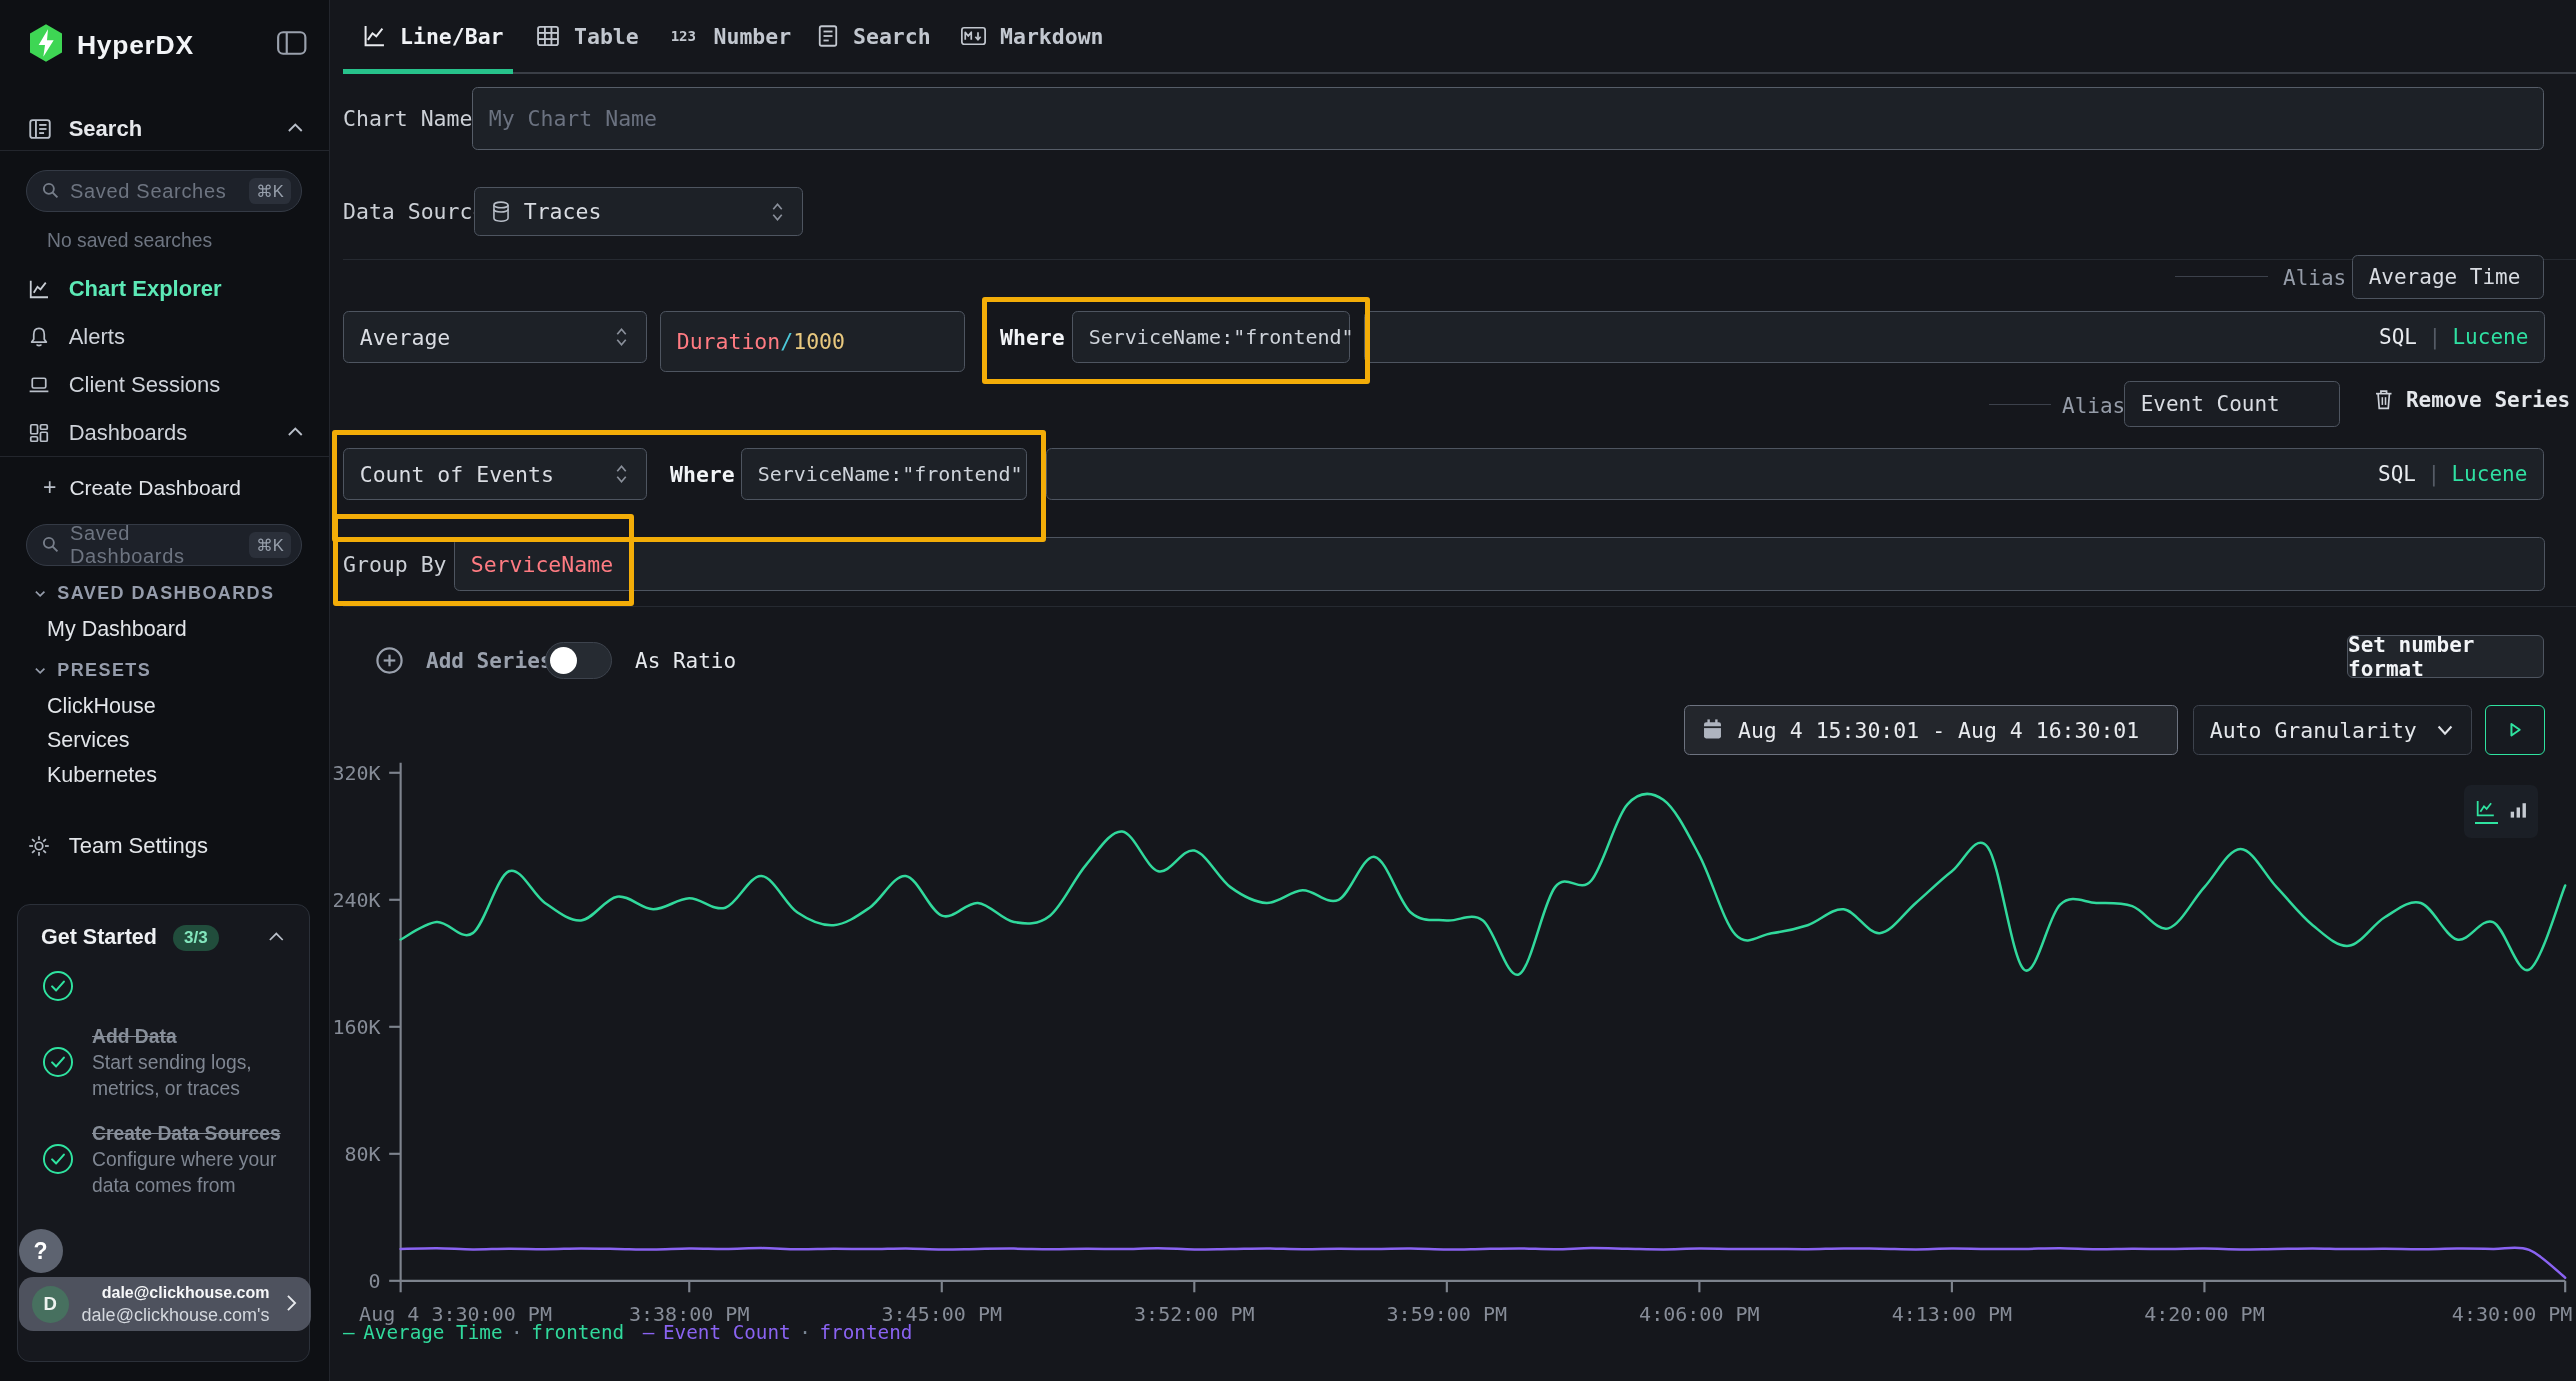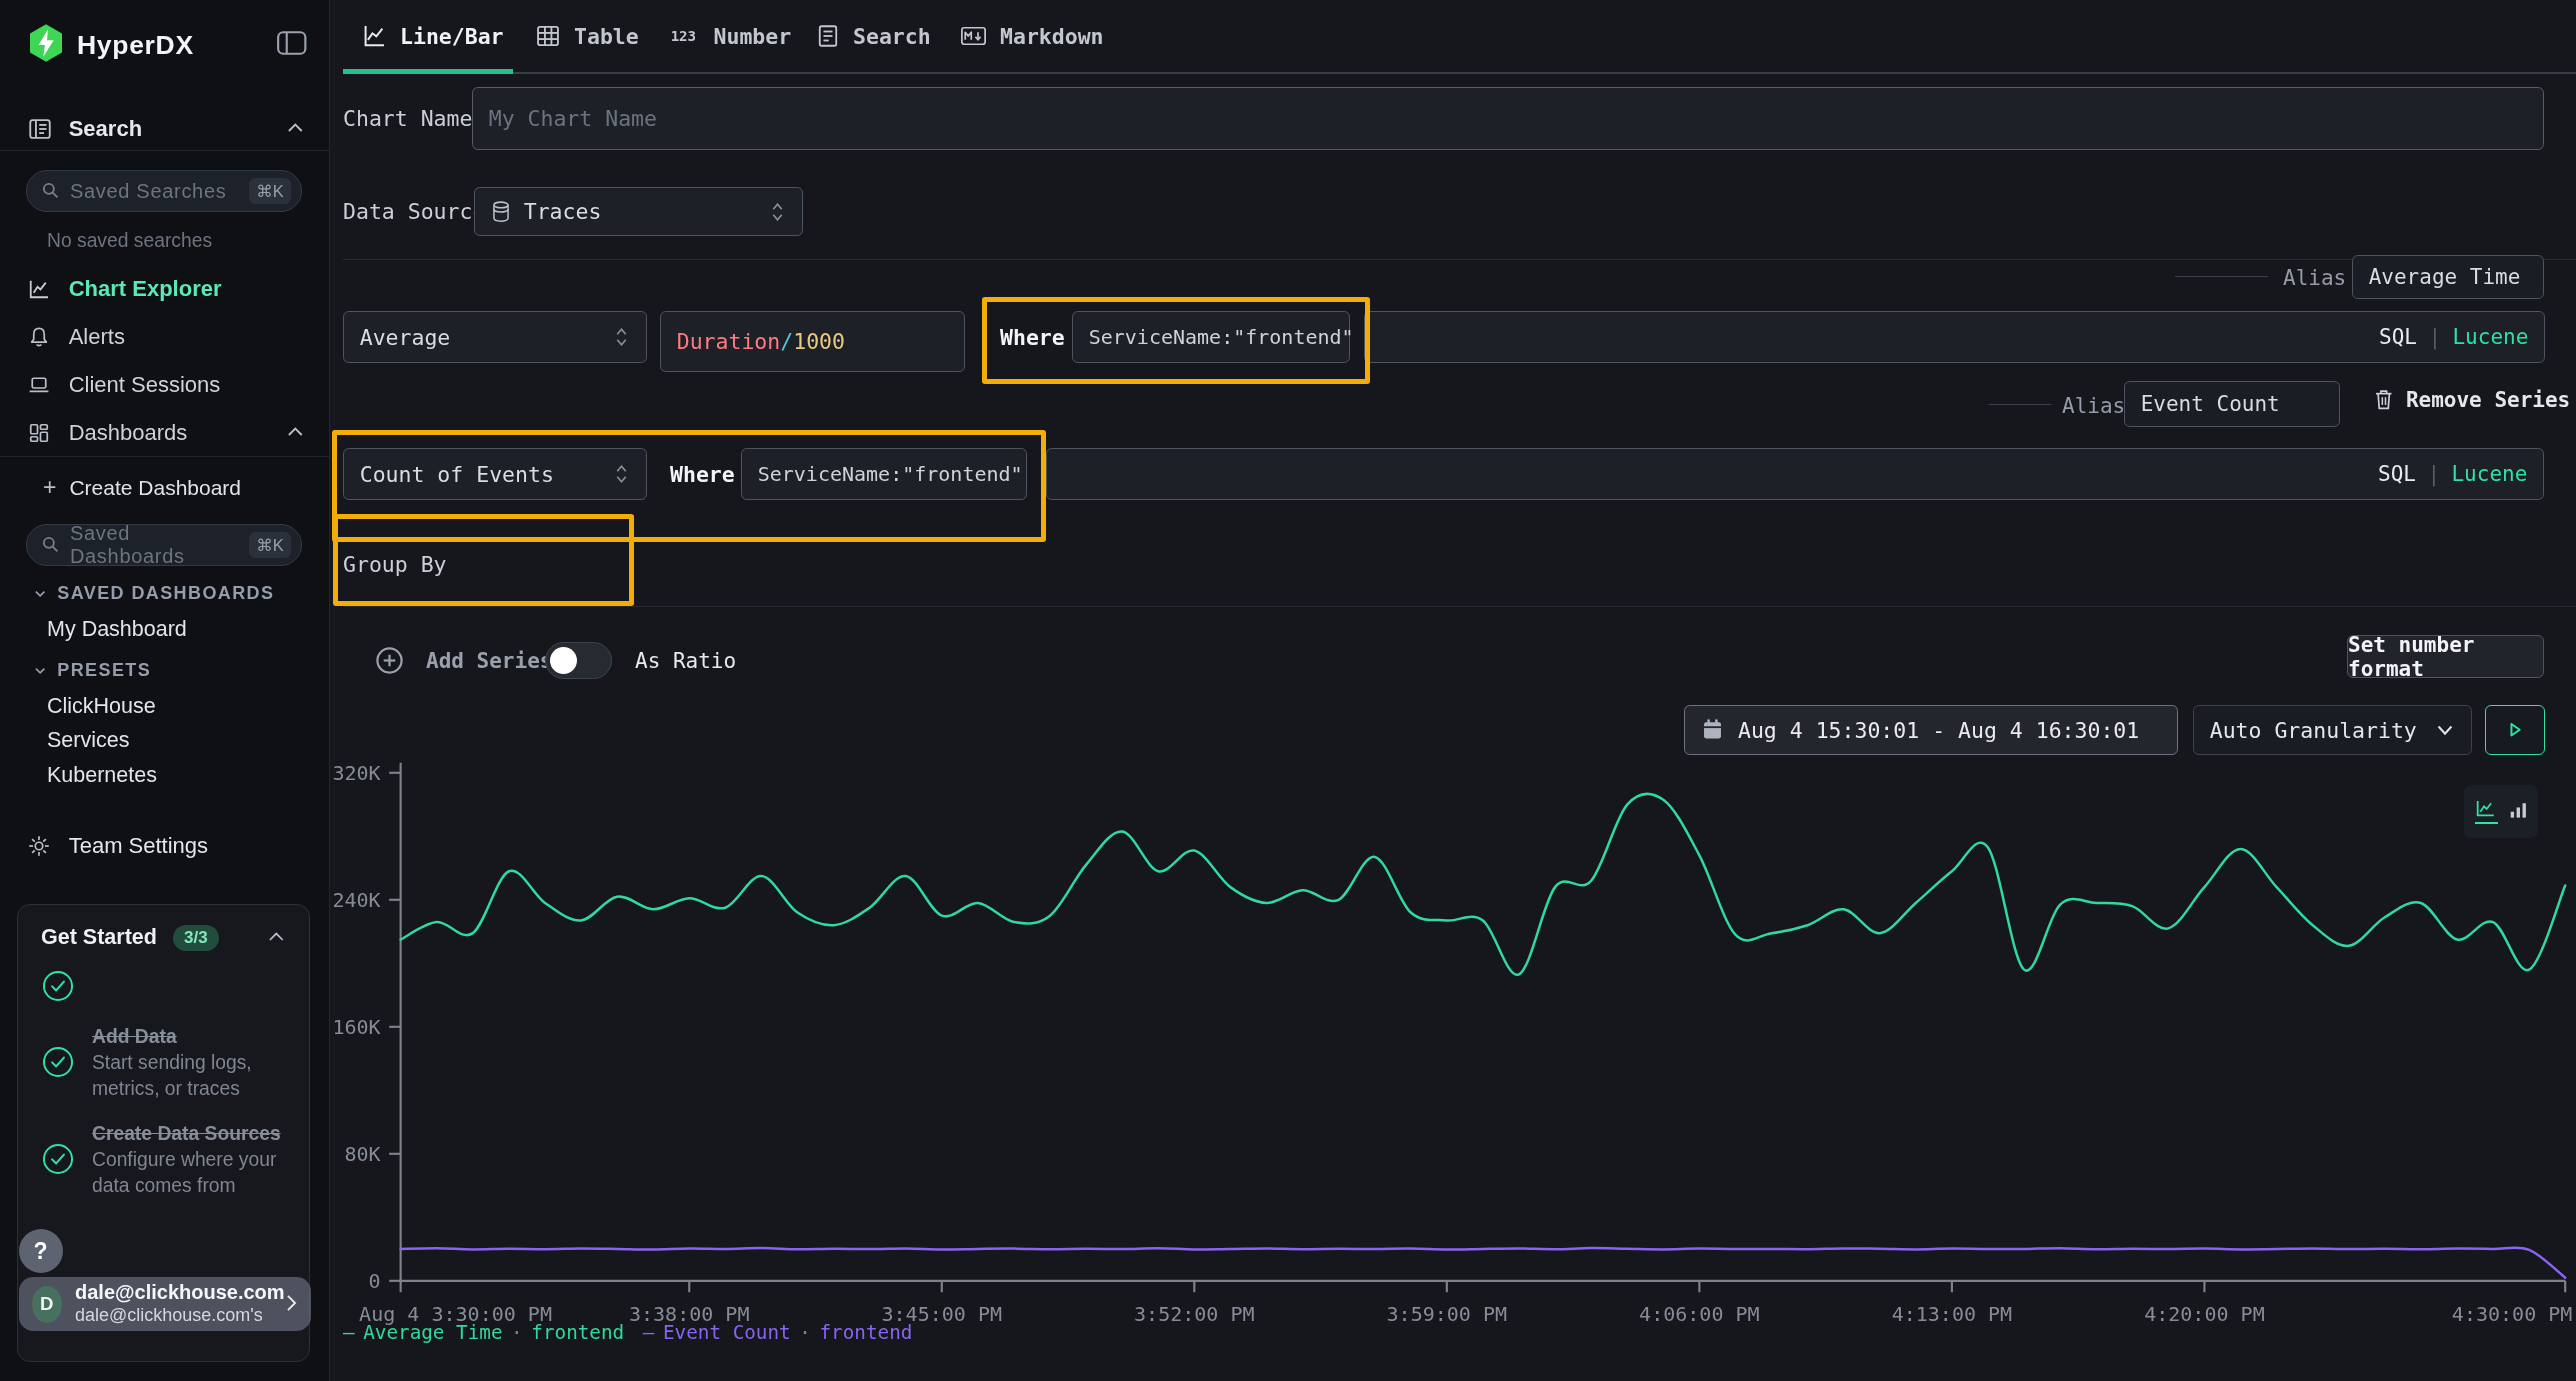--- a/index.html
+++ b/index.html
@@ -232,21 +232,21 @@
           <span class="gs-desc">Configure where your data comes from</span>
         </span>
       </div>
     </div>
 
     <div class="abs sans" style="left:18.6px;top:1229px;width:44px;height:44px;border-radius:50%;background:#5d6370;color:#fff;font-size:23px;font-weight:bold;display:flex;align-items:center;justify-content:center;z-index:60;">?</div>
 
     <div class="abs" style="left:18.6px;top:1277px;width:292px;height:54px;border-radius:14.3px;background:rgba(125,131,148,0.55);display:flex;align-items:center;box-sizing:border-box;padding:0 13px;z-index:55;">
       <span class="sans" style="width:37px;height:37px;border-radius:50%;background:#47705f;color:#eef3f0;font-size:18.6px;font-weight:bold;display:flex;align-items:center;justify-content:center;">D</span>
       <span class="sans" style="margin-left:13px;line-height:23px;">
-        <span style="display:block;font-size:20px;font-weight:bold;color:#f6f7f9;">dale@clickhouse.com</span>
+        <span style="display:block;font-size:16px;font-weight:bold;color:#f6f7f9;text-align:right;">dale@clickhouse.com</span>
         <span style="display:block;font-size:18px;color:#d4d8de;">dale@clickhouse.com's</span>
       </span>
       <span style="margin-left:auto;">
         <svg width="13" height="20" viewBox="0 0 18 28">
             <path d="M4 4 L14 14 L4 24" stroke="#e8eaee" stroke-width="2.6" fill="none"></path>
           </svg>
       </span>
     </div>
   </aside>
 
@@ -372,20 +372,21 @@
   <div class="inp" style="left:741px;top:448px;width:286px;height:52px;font-size:20px;color:#ced3da;">ServiceName:"frontend"</div>
   <div class="inp" style="left:1046px;top:448px;width:1498px;height:52px;">
     <span class="langs">
       <span class="sql">SQL</span>
       <span class="bar">|</span>
       <span class="luc">Lucene</span>
     </span>
   </div>
 
   <div class="lbl" style="left:343px;top:537px;height:54px;">Group By</div>
+  <div class="inp" style="left:454px;top:537px;width:2091px;height:54px;color:#ff7b82;">ServiceName</div>
 
   <div class="abs" style="left:343px;top:606px;width:2233px;height:1.4px;background:#262a31;"></div>
 
   <div class="abs" style="left:375px;top:646px;display:flex;align-items:center;gap:22px;justify-content:space-between;">
     <svg width="29" height="29" viewBox="0 0 30 30">
         <circle cx="15" cy="15" r="12.5" stroke="#9aa1ad" stroke-width="2.3" fill="none"></circle>
         <line x1="15" y1="9" x2="15" y2="21" stroke="#9aa1ad" stroke-width="2.3"></line>
         <line x1="9" y1="15" x2="21" y2="15" stroke="#9aa1ad" stroke-width="2.3"></line>
       </svg>
     <span style="color:#9aa1ad;font-size:21px;font-weight:bold;">Add Series</span>

